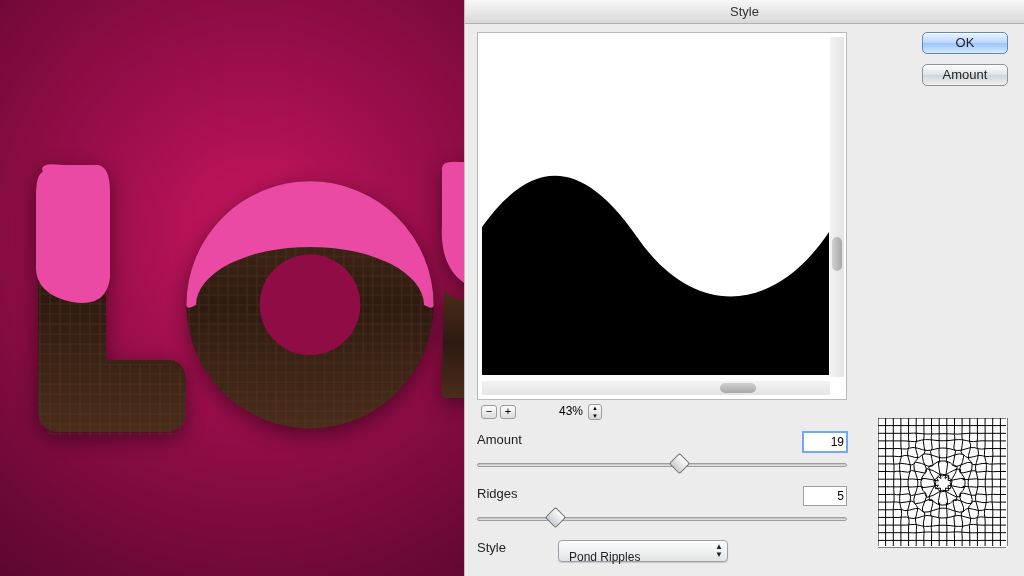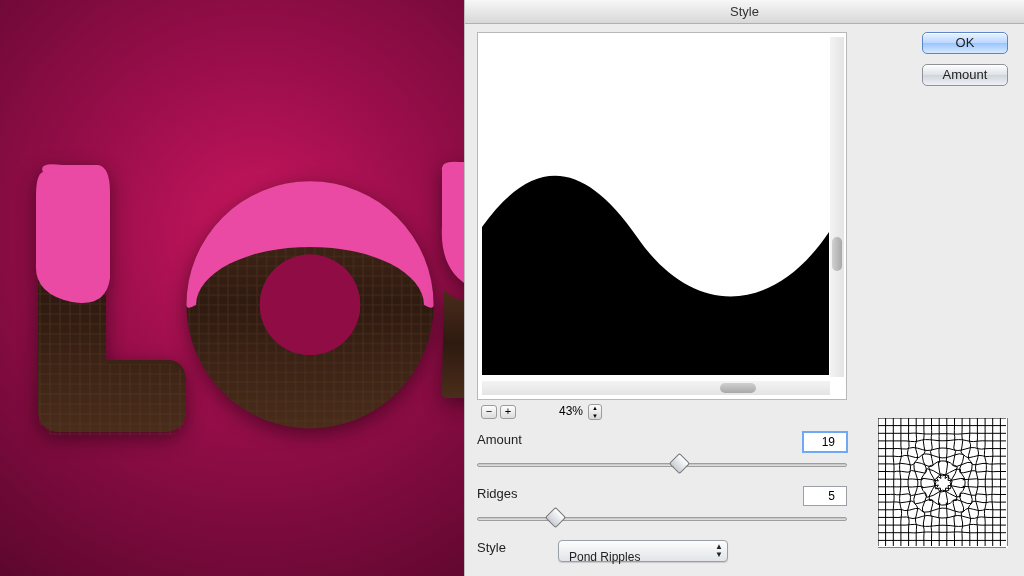--- a/index.html
+++ b/index.html
@@ -112,21 +112,21 @@
 
   .controls {
     position: absolute; left: 12px; top: 408px; width: 370px;
     font-size: 13px; color: #222;
   }
   .row { display: flex; align-items: flex-start; margin-bottom: 4px; }
   .row .lbl { flex: 1; }
   .numbox {
     width: 44px; height: 20px;
     border: 1px solid #9aa0a6; border-radius: 0;
-    font-size: 12px; text-align: right; padding: 1px 11px;
+    font-size: 12px; text-align: right; padding: 1px 2px;
     background: #fff;
   }
   .numbox.focus { outline: 2px solid #6fa8f5; outline-offset: -1px; }
   .slider {
     width: 100%; height: 16px; position: relative; margin-bottom: 14px;
   }
   .track {
     position: absolute; top: 7px; left: 0; right: 0; height: 4px;
     background: linear-gradient(#bfbfbf,#e6e6e6);
     border: 1px solid #9e9e9e; border-radius: 2px;

